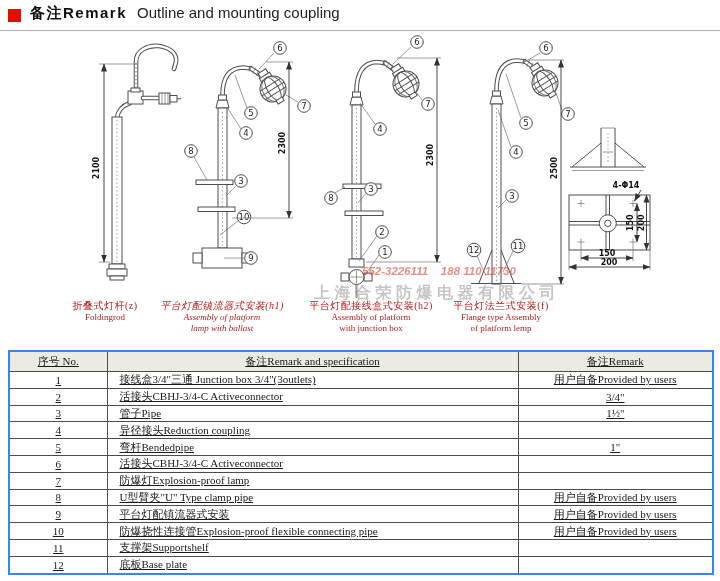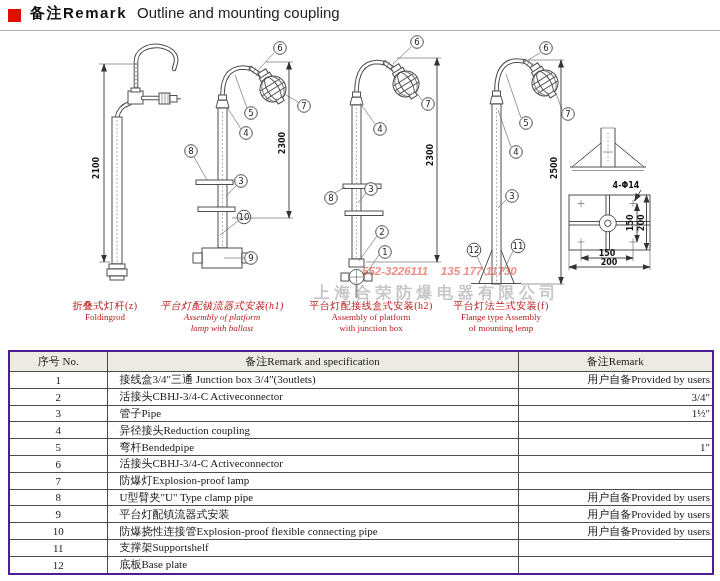--- a/index.html
+++ b/index.html
@@ -34,26 +34,26 @@
             color:rgba(222,46,30,.42);}
   .wm-phone{left:362px;top:265px;font-size:11.5px;font-weight:bold;font-style:italic;
             color:rgba(222,46,30,.55);}
   .wm-co{left:314px;top:283px;font-size:16px;font-weight:bold;letter-spacing:4.5px;
          color:rgba(150,152,150,.55);text-align:center;}
   
   #parts-table{position:absolute;left:8px;top:350px;width:704px;border-collapse:collapse;
                table-layout:fixed;font-size:11px;}
   #parts-table th,#parts-table td{border:1px solid #4c4c4c;padding:0 2px;overflow:hidden;
                white-space:nowrap;}
-  #parts-table{border:2px solid #4c1d95;}
+  #parts-table{border:2px solid #3b82f6;text-decoration:underline;}
   #parts-table th{height:19px;background:#ebebe4;font-weight:normal;}
   #parts-table td{height:15.8px;}
   .c-no{text-align:center;}
   .c-name{text-align:left;padding-left:12px !important;}
-  .c-remark{text-align:right;}
+  .c-remark{text-align:center;}
 </style>
 </head>
 <body>
 
 <div id="page">
 
   <div class="hdr-square"></div>
   <div class="hdr-titles">
     <span class="hdr-zh">备注Remark</span>
     <span class="hdr-en">Outline and mounting coupling</span>
@@ -339,41 +339,41 @@
         <line x1="569" y1="250" x2="569" y2="270" class="thin"></line>
         <line x1="650" y1="250" x2="650" y2="270" class="thin"></line>
         <line x1="581" y1="258" x2="633" y2="258" class="dimln" marker-start="url(#arS)" marker-end="url(#arE)"></line>
         <text class="dimt" x="607" y="256">150</text>
         <line x1="569" y1="267" x2="650" y2="267" class="dimln" marker-start="url(#arS)" marker-end="url(#arE)"></line>
         <text class="dimt" x="609" y="265.2">200</text>
       </g>
     </g>
   </svg>
 
-  <div class="wm wm-phone">552-3226111    135 177 11730</div>
+  <div class="wm wm-phone">552-3226111    188 110 11730</div>
   <div class="wm wm-co">上海合荣防爆电器有限公司</div>
 
   <div class="cap" style="left:45px;top:300px;width:120px;">
     <div class="zh">折叠式灯杆(z)</div>
     <div class="en">Foldingrod</div>
   </div>
   <div class="cap" style="left:157px;top:300px;width:130px;font-style:italic;">
     <div class="zh">平台灯配镇流器式安装(h1)</div>
     <div class="en">Assembly of platform</div>
     <div class="en">lamp with ballast</div>
   </div>
   <div class="cap" style="left:306px;top:300px;width:130px;">
     <div class="zh">平台灯配接线盒式安装(h2)</div>
     <div class="en">Assembly of platform</div>
     <div class="en">with junction box</div>
   </div>
   <div class="cap" style="left:436px;top:300px;width:130px;">
     <div class="zh">平台灯法兰式安装(f)</div>
     <div class="en">Flange type Assembly</div>
-    <div class="en">of mounting lemp</div>
+    <div class="en">of platform lemp</div>
   </div>
 
   <table id="parts-table">
     <colgroup>
         <col style="width:98px">
         <col style="width:411px">
         <col style="width:195px">
       </colgroup>
     <thead>
       <tr>

